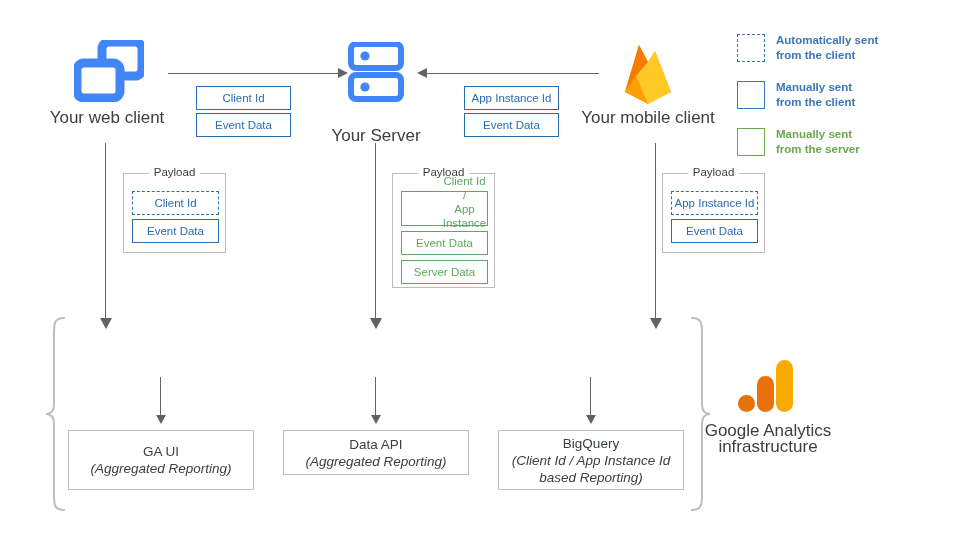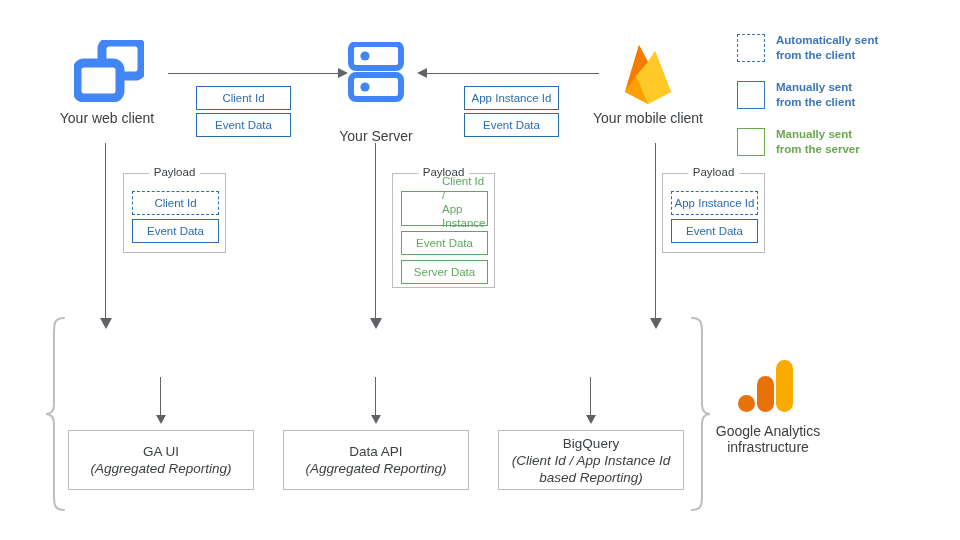--- a/index.html
+++ b/index.html
@@ -18,32 +18,33 @@
     background: #ffffff;
     overflow: hidden;
   }
   .abs { position: absolute; }
 
   
   .node-label {
     position: absolute;
     text-align: center;
     color: #3c4043;
-    font-size: 14px;
+    font-size: 17px;
     line-height: 16px;
     white-space: nowrap;
   }
 
   
   .chip {
     position: absolute;
     box-sizing: border-box;
     display: flex;
     align-items: center;
     justify-content: center;
+    text-align: center;
     background: #ffffff;
     font-size: 11.5px;
     line-height: 14px;
   }
   .chip.blue {
     border: 1.6px solid #2a6cb0;
     color: #2a6cb0;
   }
   .chip.blue-dashed {
     border: 1.6px dashed #2a6cb0;
@@ -251,21 +252,21 @@
   <div class="arrow-head ah-down-sm" style="left:371px; top:415px;"></div>
 
   <div class="arrow-line-v" style="left:590px; top:377px; height:40px;"></div>
   <div class="arrow-head ah-down-sm" style="left:586px; top:415px;"></div>
 
   <div class="gbox" style="left:68px; top:430px; width:186px; height:60px; flex-direction:column;">
     <div>GA UI</div>
     <div class="it">(Aggregated Reporting)</div>
   </div>
 
-  <div class="gbox" style="left:283px; top:430px; width:186px; height:60px; flex-direction:column;">
+  <div class="gbox" style="left:283px; top:430px; width:186px; height:45px; flex-direction:column;">
     <div>Data API</div>
     <div class="it">(Aggregated Reporting)</div>
   </div>
 
   <div class="gbox" style="left:498px; top:430px; width:186px; height:60px; flex-direction:column;text-align:center;">
     <div>BigQuery</div>
     <div class="it" style="white-space:pre-line;">(Client Id / App Instance Id
 based Reporting)</div>
   </div>
 

